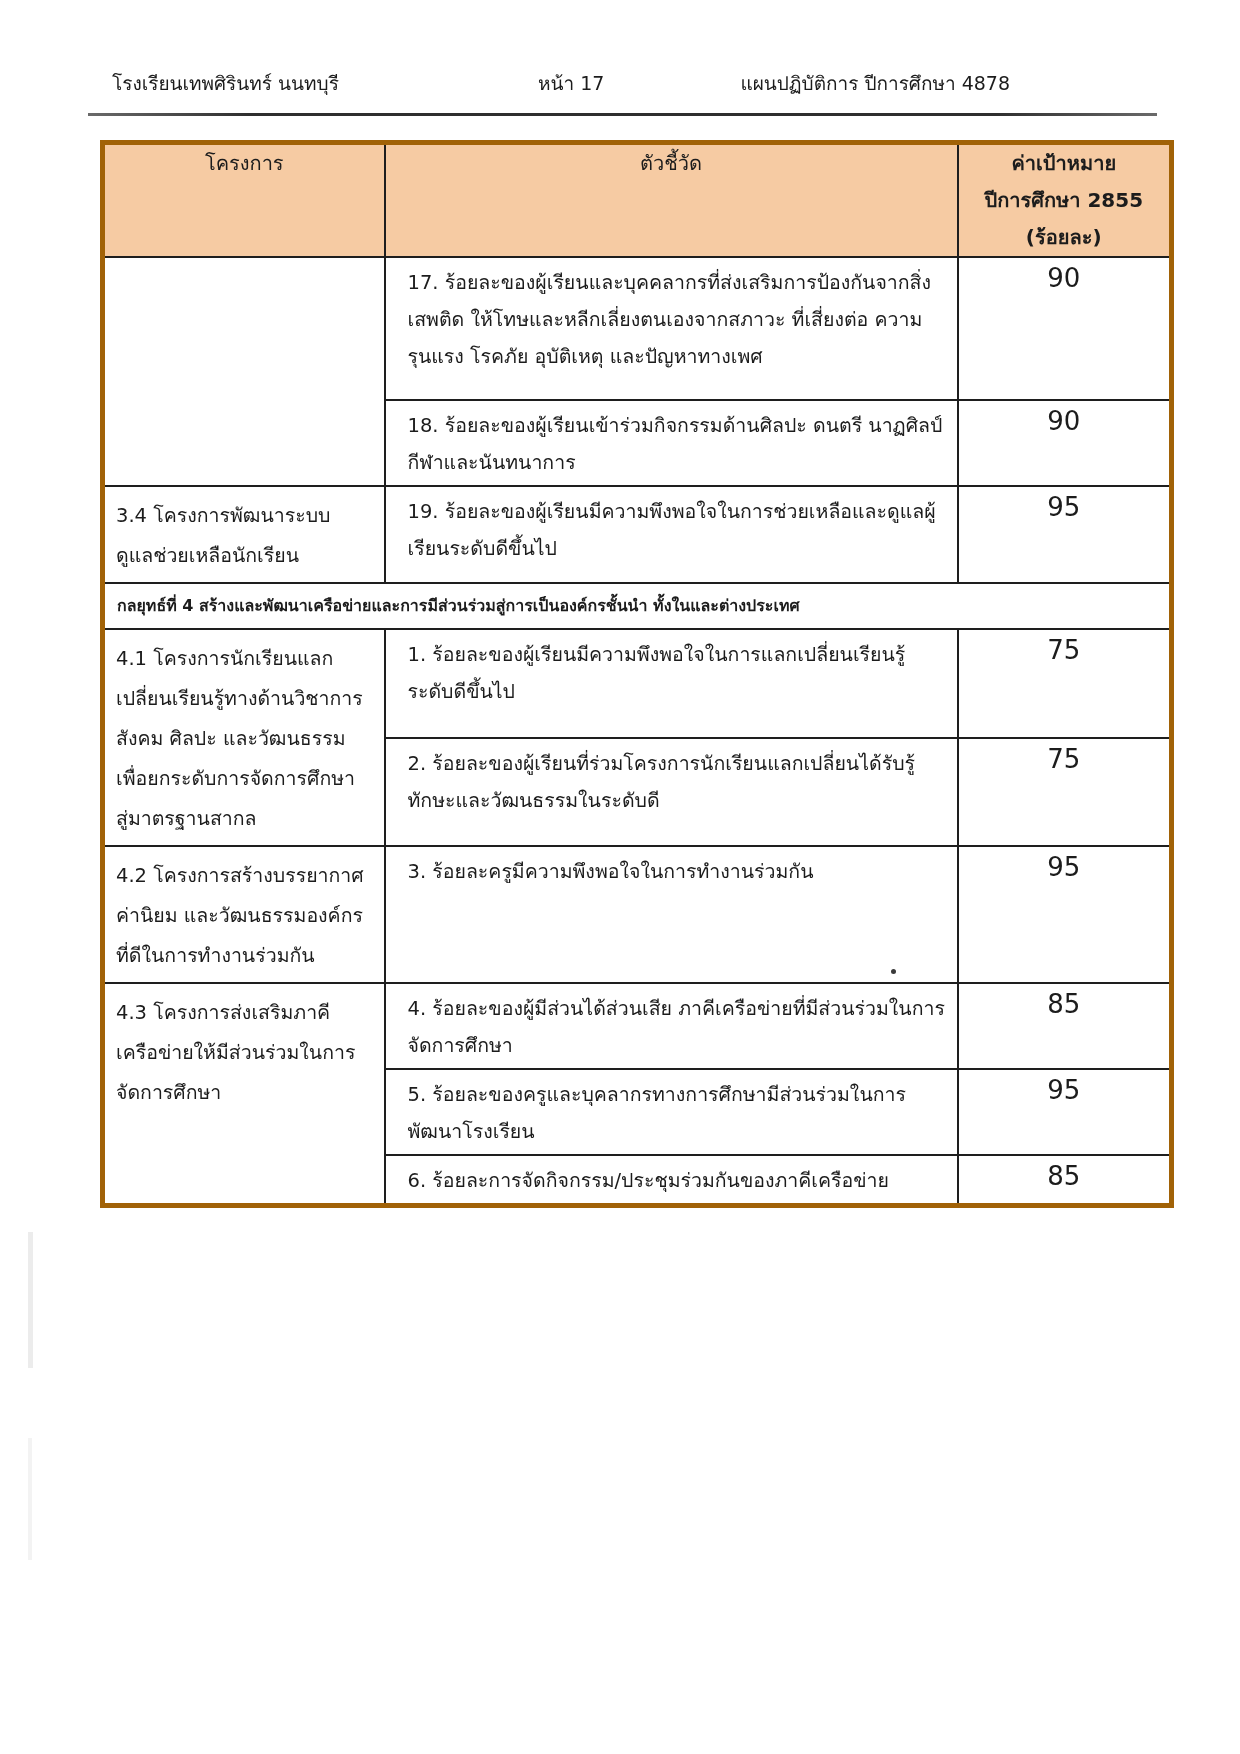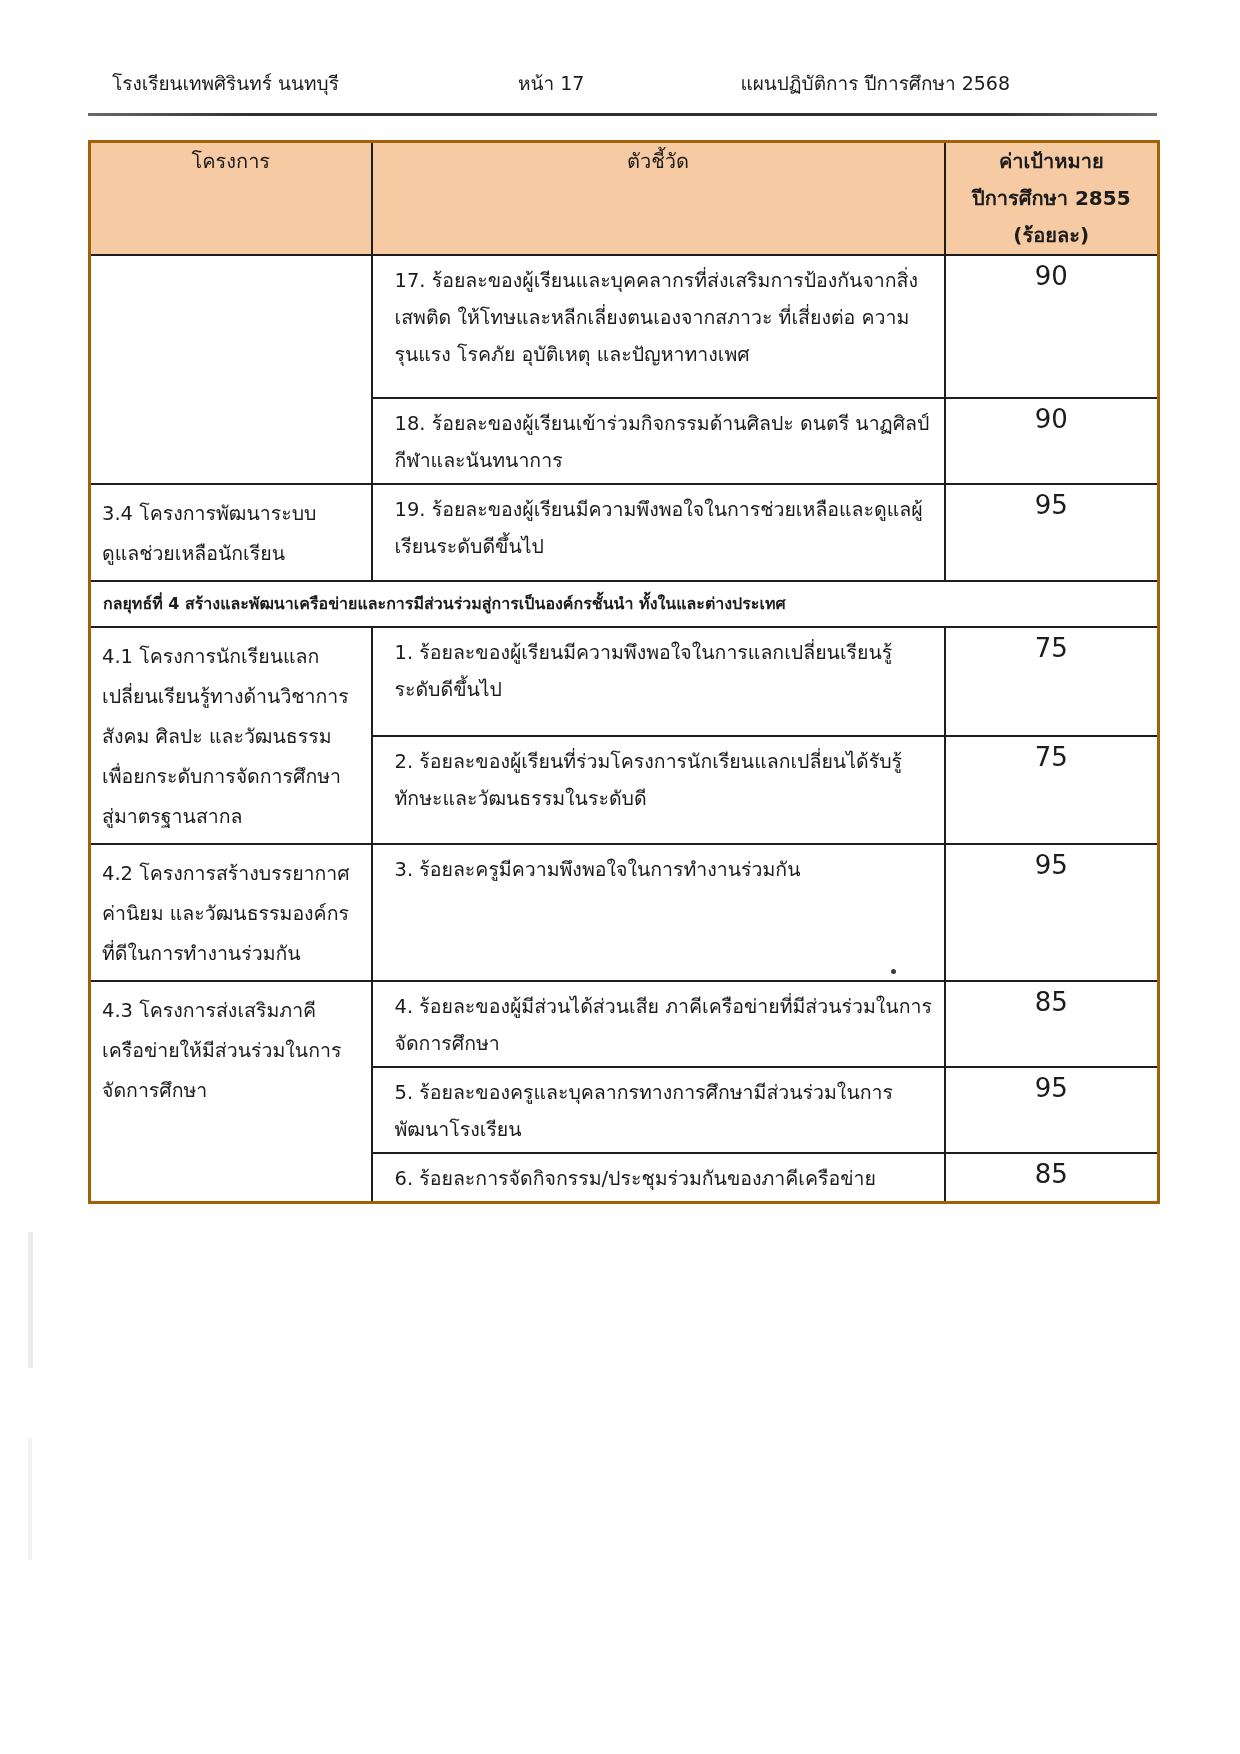--- a/index.html
+++ b/index.html
@@ -9,32 +9,32 @@
     width:1240px; height:1754px;
     background:#ffffff;
     font-family:"DejaVu Sans", sans-serif;
     color:#1c1c1c;
     overflow:hidden;
   }
 
   
   .doc-header { position:absolute; top:68px; left:0; width:100%; height:26px; font-size:19px; }
   .h-left   { position:absolute; left:112px; top:0; white-space:nowrap; }
-  .h-center { position:absolute; left:518px; top:0; white-space:nowrap; }
+  .h-center { position:absolute; left:538px; top:0; white-space:nowrap; }
   .h-right  { position:absolute; right:230px; top:0; white-space:nowrap; }
   .header-rule {
     position:absolute; top:113px; left:88px; width:1069px; height:3px;
     background:linear-gradient(90deg,#6a6a6a,#2f2f2f 15%,#2f2f2f 85%,#6a6a6a);
   }
 
   
   .plan-table {
-    position:absolute; top:140px; left:88px; width:1069px;
+    position:absolute; top:140px; left:100px; width:1069px;
     border-collapse:collapse; table-layout:fixed;
-    border:3px solid #a16207;
+    border:5px solid #a16207;
     font-size:19.5px;
   }
   col.c1 { width:282px; } col.c2 { width:573px; } col.c3 { width:214px; }
   .plan-table th, .plan-table td {
     border:2px solid #1e1e1e;
     vertical-align:top;
     overflow-wrap:anywhere; word-break:break-word;
   }
   thead th {
     background:#f6cba3;
@@ -74,21 +74,21 @@
   .scan-streak-2 { position:absolute; left:28px; top:1438px; width:4px; height:122px; background:#f3f3f3; }
 </style>
 </head>
 <body>
 
 <div class="page">
 
   <div class="doc-header">
     <span class="h-left">โรงเรียนเทพศิรินทร์ นนทบุรี</span>
     <span class="h-center">หน้า 17</span>
-    <span class="h-right">แผนปฏิบัติการ ปีการศึกษา 2568</span>
+    <span class="h-right">แผนปฏิบัติการ ปีการศึกษา 4878</span>
   </div>
   <div class="header-rule"></div>
 
   <table class="plan-table">
     <colgroup>
         <col class="c1">
         <col class="c2">
         <col class="c3">
       </colgroup>
     <thead>

